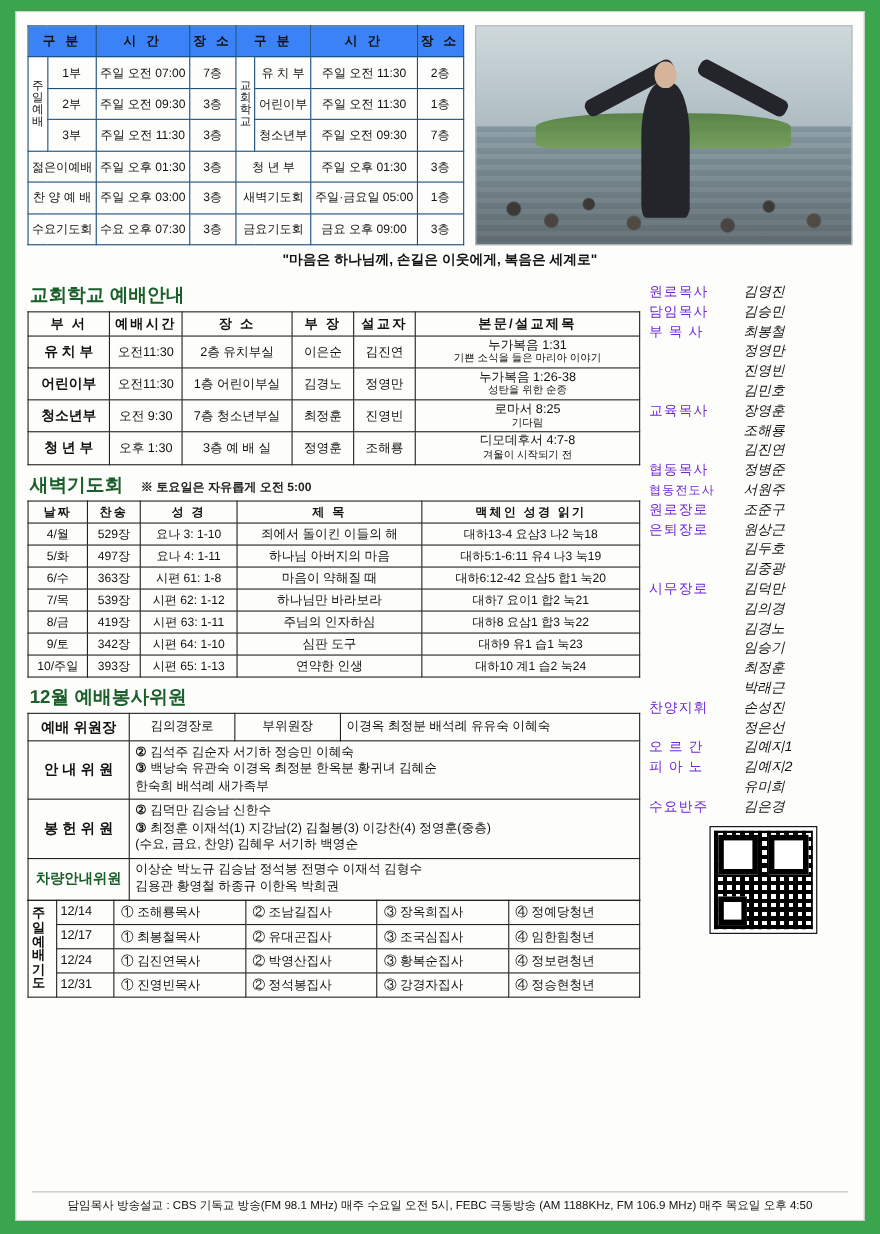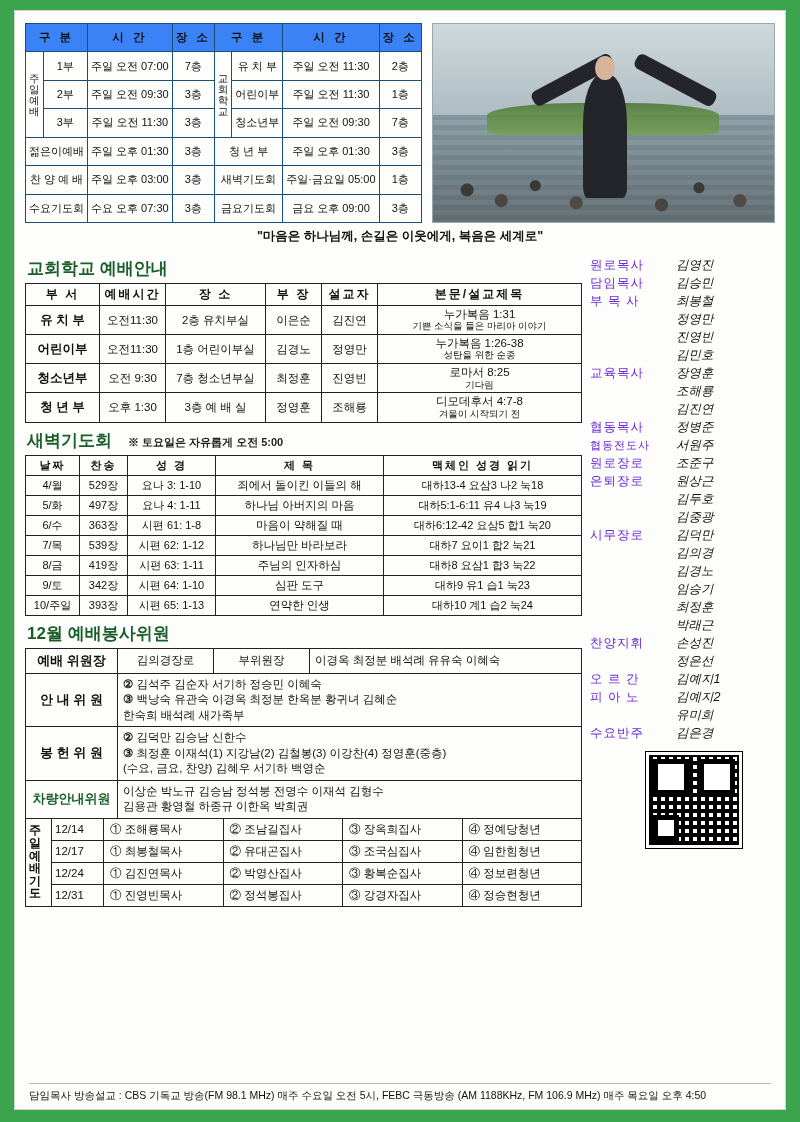--- a/index.html
+++ b/index.html
@@ -186,20 +186,21 @@
   .qr:before { left:4px; top:4px; }
   .qr:after { right:4px; top:4px; }
   .qr .bl {
     position:absolute; left:4px; bottom:4px; width:26px; height:26px;
     border:5px solid #000; background:#fff;
   }
 
   .footer {
     position:absolute;
     left:0; right:0; bottom:6px;
+    text-align:center;
     font-size:10.5px;
     color:#111;
     border-top:1px solid #bbb;
     padding-top:5px;
     margin:0 14px;
   }
 </style>
 </head>
 <body>
 

